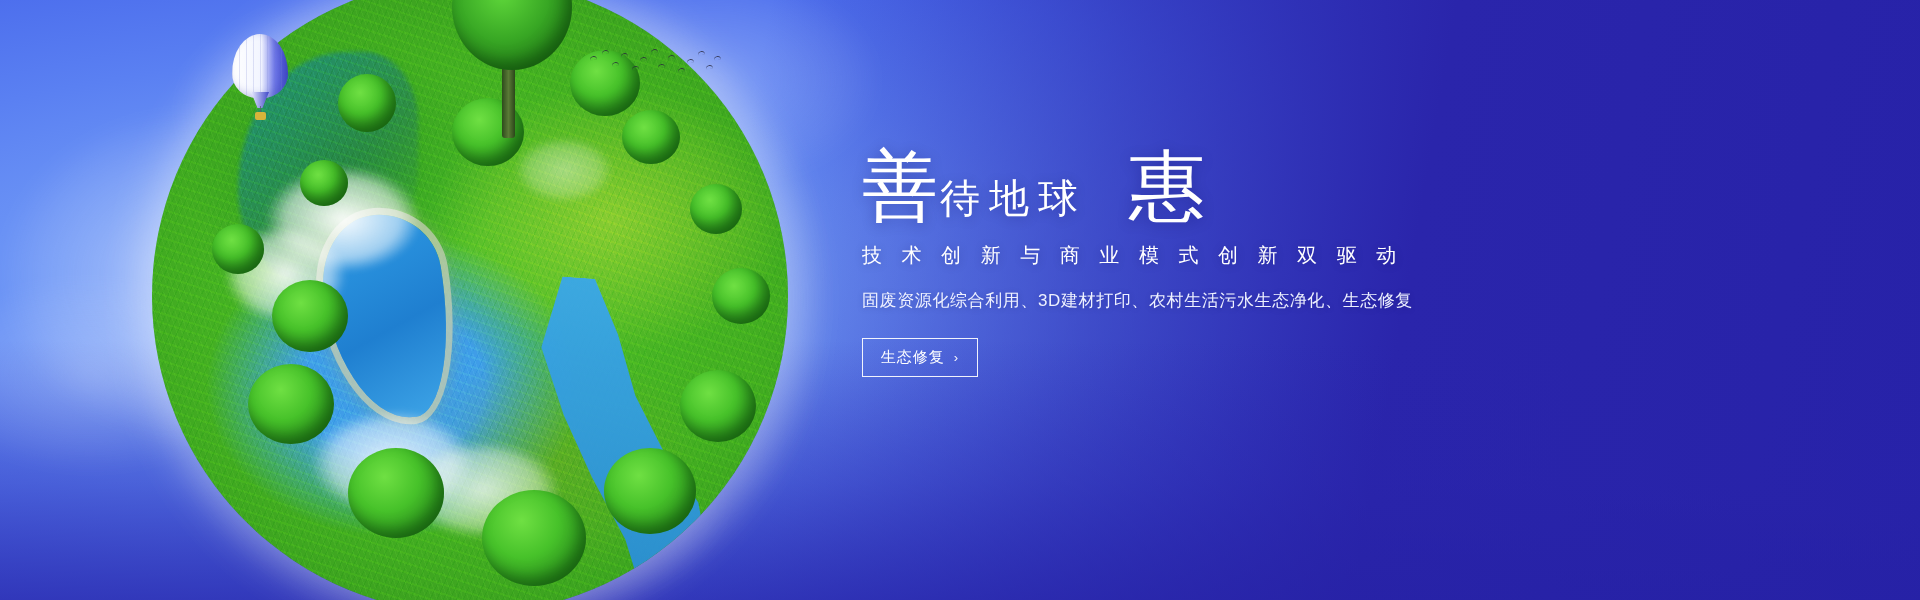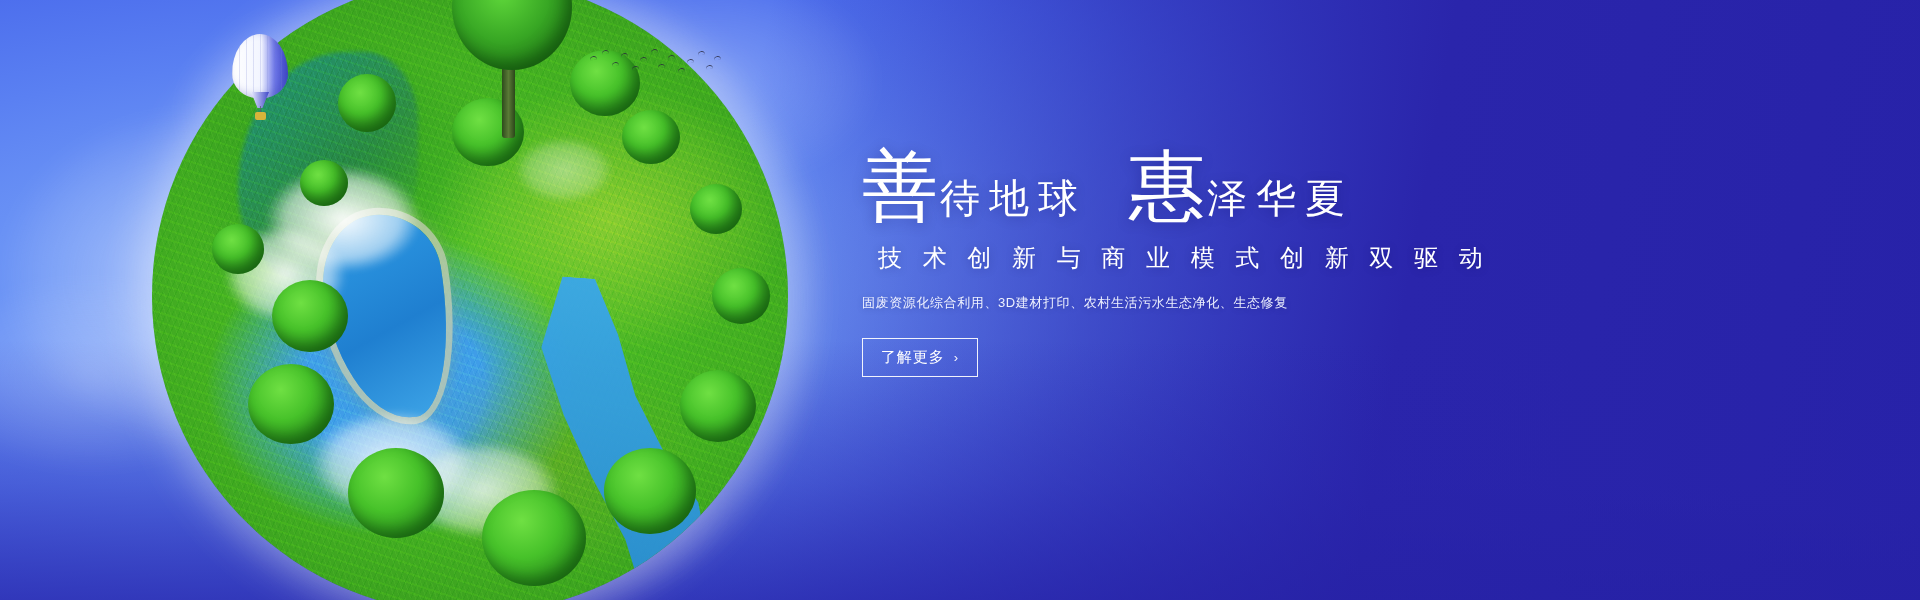--- a/index.html
+++ b/index.html
@@ -195,28 +195,27 @@
   .hl-small{
     font-family:"DejaVu Serif","Liberation Serif",serif;
     font-size:40px; line-height:1; letter-spacing:9px;
     padding-bottom:6px; 
     text-shadow:0 2px 12px rgba(10,10,80,0.28);
   }
   .hl-gap{ width:42px; }
 
   .subhead{
     margin-top:18px;
-    font-size:24px; letter-spacing:7px; font-weight:400;
+    font-size:20px; letter-spacing:7px; font-weight:400;
     color:#ffffff; white-space:nowrap;
     text-shadow:0 1px 8px rgba(10,10,80,0.25);
-    margin-left:16px;
   }
   .desc{
     margin-top:20px;
-    font-size:13px; letter-spacing:0.6px; color:#eef1ff; white-space:nowrap;
+    font-size:17px; letter-spacing:0.6px; color:#eef1ff; white-space:nowrap;
     text-shadow:0 1px 6px rgba(10,10,80,0.22);
   }
   .cta{
     margin-top:26px;
     display:inline-flex; align-items:center; justify-content:center; gap:9px;
     width:116px; height:39px;
     border:1px solid rgba(255,255,255,0.92);
     background:transparent; color:#ffffff;
     font-size:15px; letter-spacing:1px; cursor:pointer;
   }
@@ -297,26 +296,25 @@
       <b style="left:126px;top:10px"></b>
   </div>
 
   <div class="copy">
 
     <div class="headline">
       <span class="hl-big">善</span>
       <span class="hl-small">待地球</span>
       <span class="hl-gap"></span>
       <span class="hl-big">惠</span>
-      <span class="hl-small">泽华夏</span>
     </div>
 
     <div class="subhead">技 术 创 新 与 商 业 模 式 创 新 双 驱 动</div>
 
     <div class="desc">固废资源化综合利用、3D建材打印、农村生活污水生态净化、生态修复</div>
 
     <div class="cta">
-      <span>了解更多</span>
+      <span>生态修复</span>
       <span class="chev">›</span>
     </div>
 
   </div>
 </div>
 
 </body></html>

